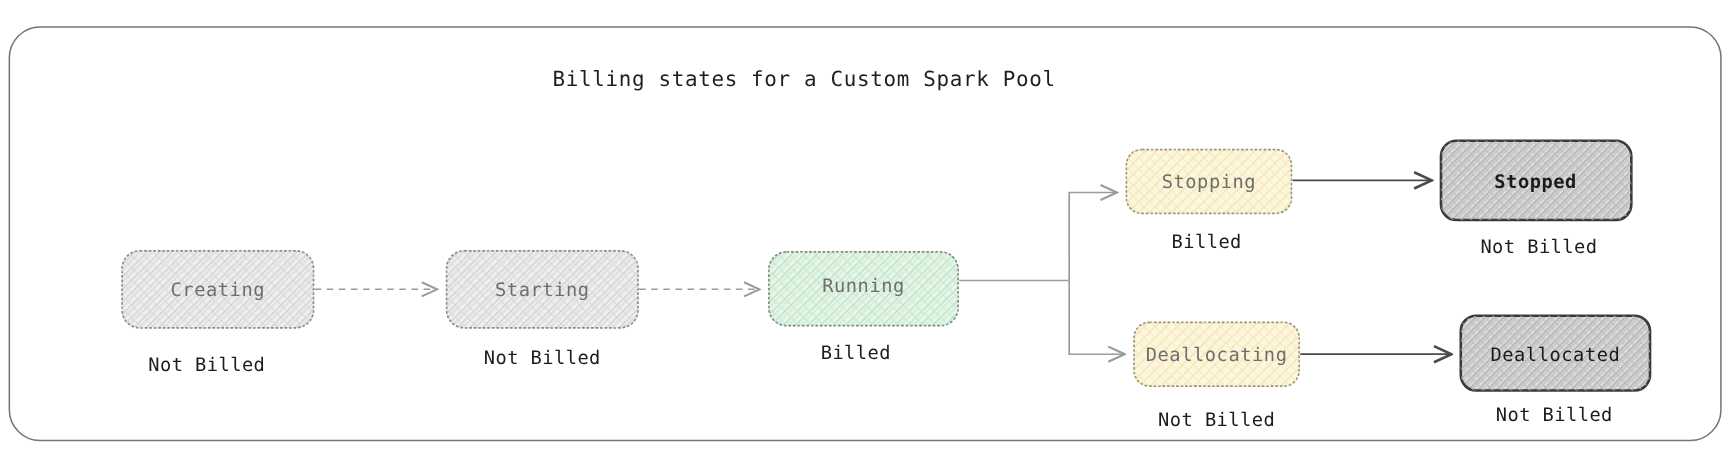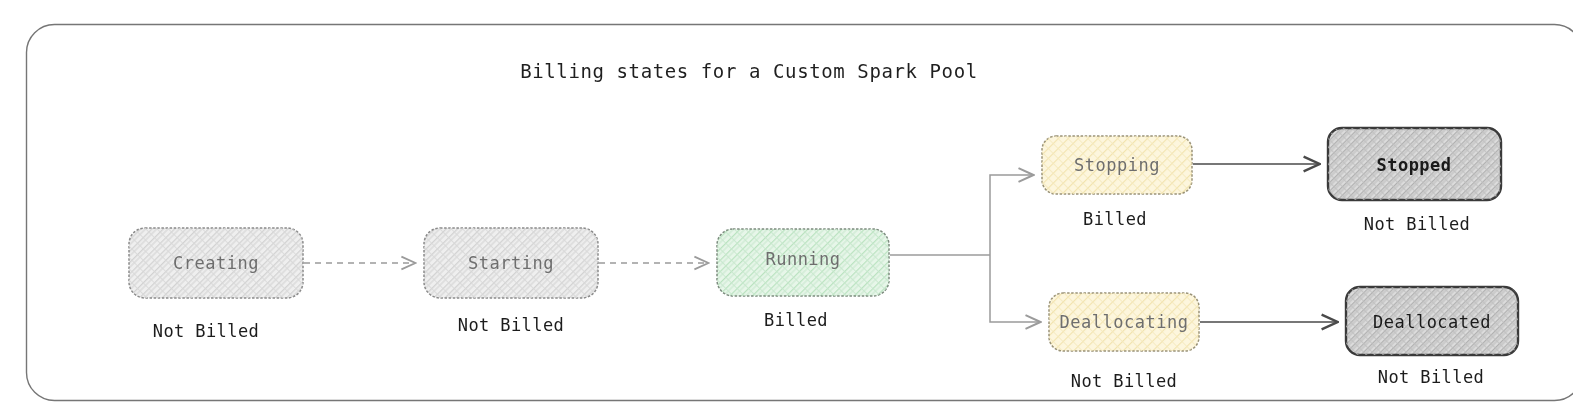--- a/index.html
+++ b/index.html
@@ -10,21 +10,21 @@
   }
   body {
     width: 1573px;
     height: 413px;
     font-family: "DejaVu Sans Mono", "Liberation Mono", monospace;
     overflow: hidden;
     position: relative;
   }
   #diagram-root {
     position: absolute;
-    left: 18px;
+    left: 0;
     top: 0;
     width: 1336px;
     height: 413px;
   }
   svg.diagram-canvas {
     display: block;
     width: 1573px;
     height: 413px;
   }
   .frame-rect {

